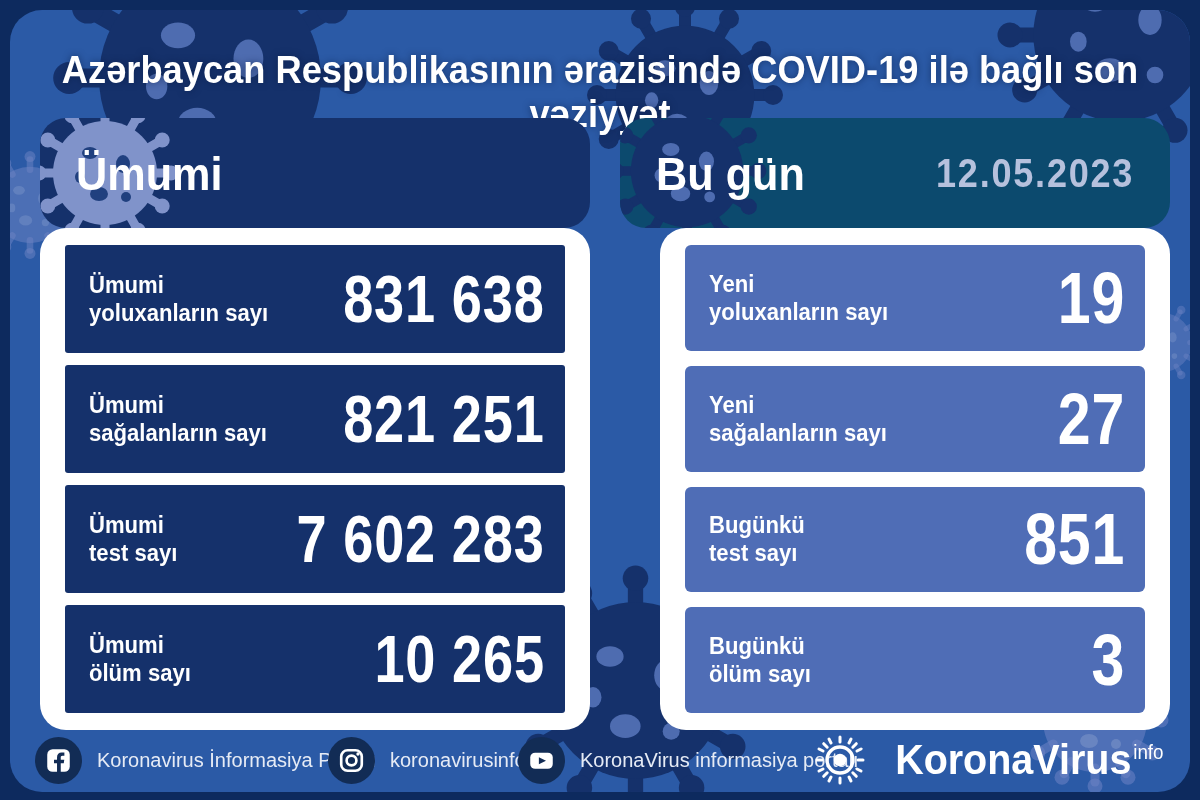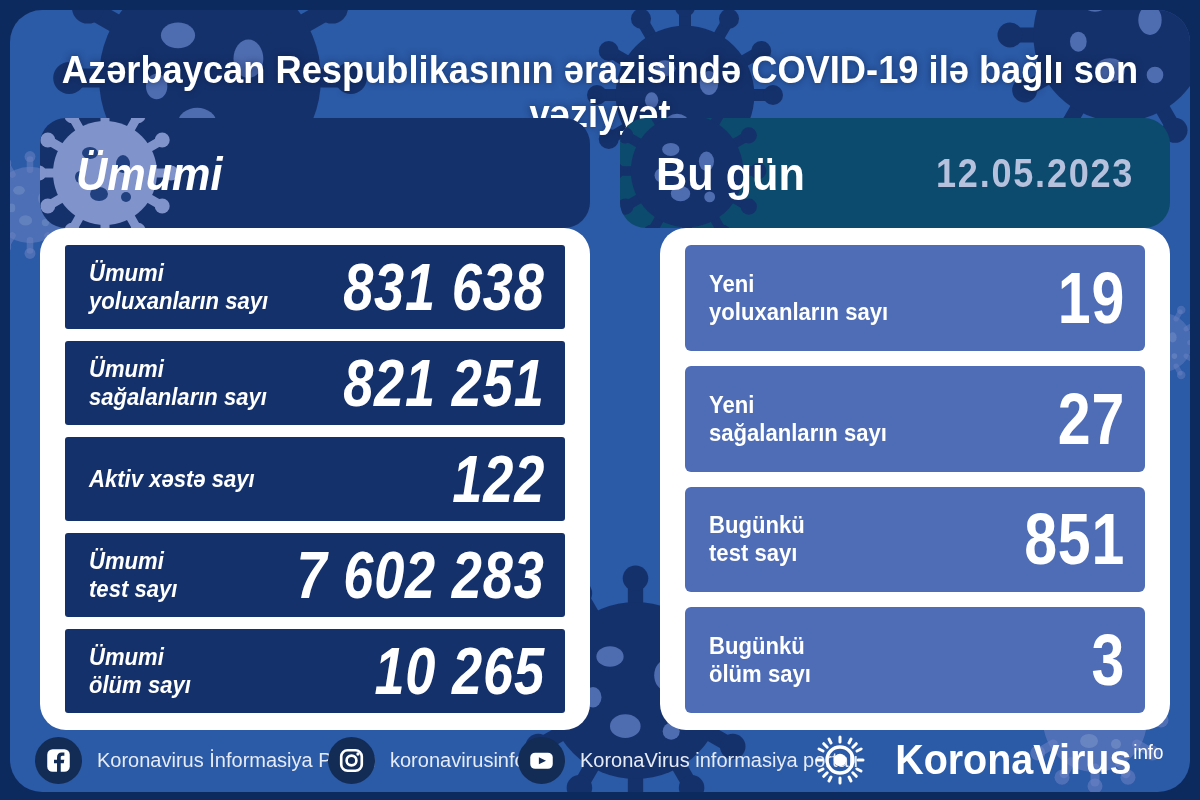--- a/index.html
+++ b/index.html
@@ -7,21 +7,21 @@
           font-family:"Liberation Sans", sans-serif;}
   .main{position:absolute;left:10px;top:10px;width:1180px;height:782px;background:#2b5aa6;
         border-radius:32px;overflow:hidden;}
   .decor{position:absolute;z-index:0;pointer-events:none;}
 
   .title{position:absolute;left:0;right:0;top:38px;text-align:center;color:#ffffff;
          font-size:39px;font-weight:bold;z-index:1;letter-spacing:0px;
          text-shadow:0 0 8px rgba(10,28,66,.55);transform:scaleX(.93);}
 
   .col{position:absolute;top:108px;width:550px;z-index:1;}
-  .col-left{left:30px;font-style:italic;}
+  .col-left{left:30px;}
   .col-right{left:610px;}
 
   .panel-head{position:relative;height:110px;border-radius:26px;overflow:hidden;
               display:flex;align-items:center;padding:0 36px;box-sizing:border-box;}
   .panel-head.dark{background:#15316b;}
   .panel-head.light{background:#0c4a6e;}
   .head-virus{position:absolute;left:-10px;top:-20px;}
   .head-title{position:relative;z-index:2;color:#fff;font-size:47px;font-weight:bold;
               display:inline-block;transform:scaleX(.92);transform-origin:left center;white-space:nowrap;}
   .head-date{position:relative;z-index:2;margin-left:auto;color:#b6c1dd;font-size:41px;font-weight:bold;
@@ -143,26 +143,20 @@
         </div>
         <div class="stat-row dark">
           <span class="stat-label">
             <span>Ümumi</span>
               <span>sağalanların sayı</span>
           </span>
           <span class="stat-value">821 251</span>
         </div>
         <div class="stat-row dark">
           <span class="stat-label">
-            <span>Aktiv xəstə sayı</span>
-          </span>
-          <span class="stat-value">122</span>
-        </div>
-        <div class="stat-row dark">
-          <span class="stat-label">
             <span>Ümumi</span>
               <span>test sayı</span>
           </span>
           <span class="stat-value">7 602 283</span>
         </div>
         <div class="stat-row dark">
           <span class="stat-label">
             <span>Ümumi</span>
               <span>ölüm sayı</span>
           </span>

